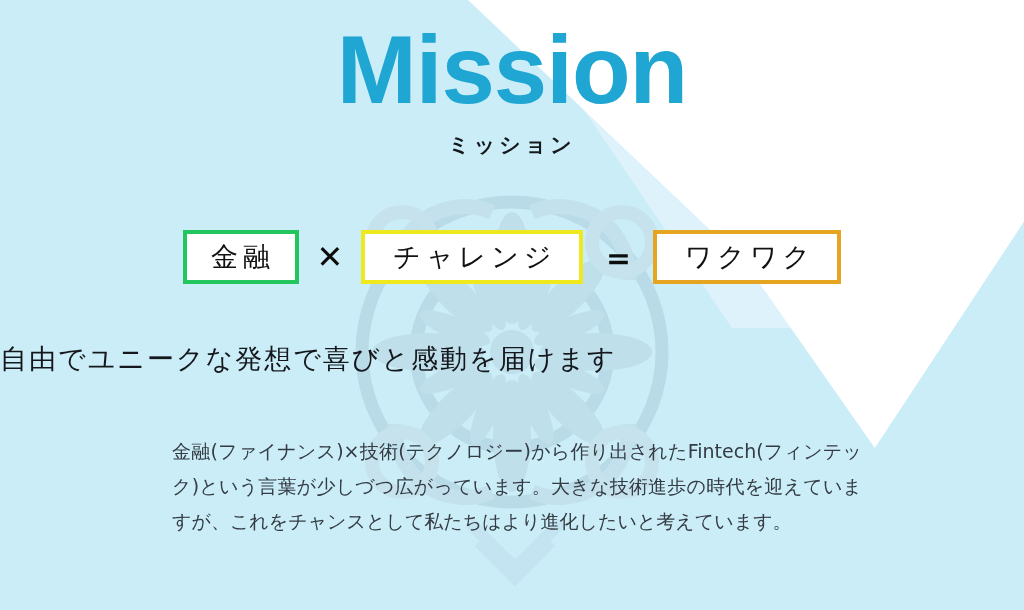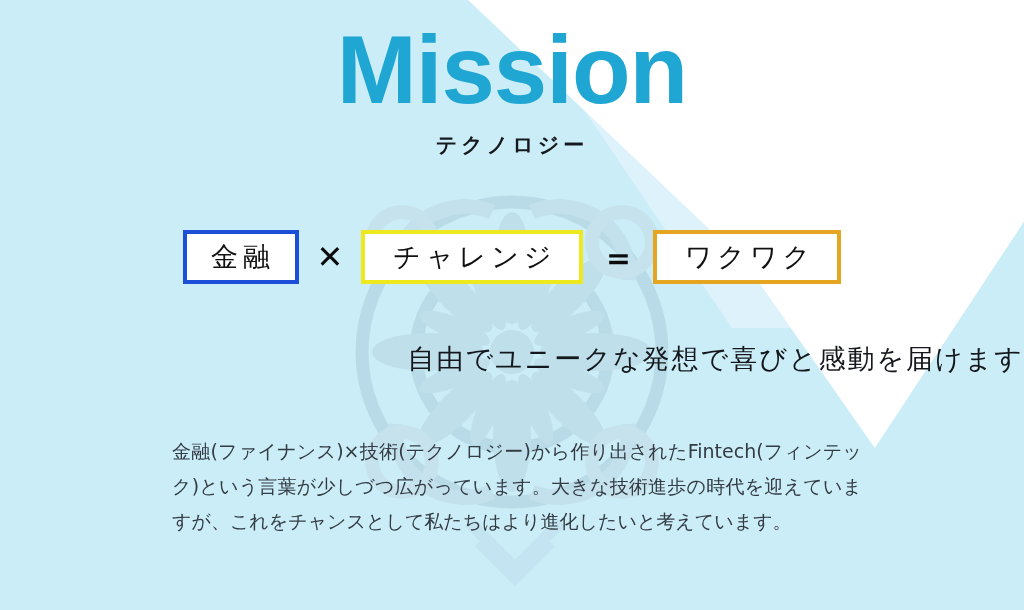--- a/index.html
+++ b/index.html
@@ -131,21 +131,21 @@
     justify-content: center;
     height: 54px;
     box-sizing: border-box;
     font-family: "DejaVu Serif", "Liberation Serif", serif;
     font-size: 27px;
     color: #111111;
     letter-spacing: 5px;
     text-indent: 5px;
     white-space: nowrap;
   }
-  .eq-box.finance   { border: 4px solid #1d4ed8; width: 116px; }
+  .eq-box.finance   { border: 4px solid #22c55e; width: 116px; }
   .eq-box.challenge { border: 4px solid #eee81e; width: 222px; }
   .eq-box.excite    { border: 4px solid #e6a521; width: 188px; }
 
   .eq-op {
     font-family: "DejaVu Sans", "Liberation Sans", sans-serif;
     font-size: 30px;
     font-weight: 700;
     color: #0c0c0c;
     line-height: 1;
     padding: 0 4px;
@@ -153,21 +153,21 @@
   }
   .eq-op.times { font-size: 32px; }
   .eq-op.equals { font-size: 34px; }
 
   
   .tagline {
     position: absolute;
     left: 0;
     right: 0;
     top: 341px;
-    text-align: right;
+    text-align: left;
     font-family: Liberation Serif, serif;
     font-size: 27px;
     color: #14171b;
     letter-spacing: 2px;
   }
 
   
   .body-copy {
     position: absolute;
     left: 172px;
@@ -246,21 +246,21 @@
         <polyline points="14,6 60,52 106,6"></polyline>
         <polyline points="24,26 60,62 96,26"></polyline>
       </g>
     </svg>
   </div>
 
   <div class="content">
 
     <div class="title">Mission</div>
 
-    <div class="subtitle">テクノロジー</div>
+    <div class="subtitle">ミッション</div>
 
     <div class="equation">
 
       <div class="eq-box finance">
         <span>金融</span>
       </div>
 
       <span class="eq-op times">✕</span>
 
       <div class="eq-box challenge">

